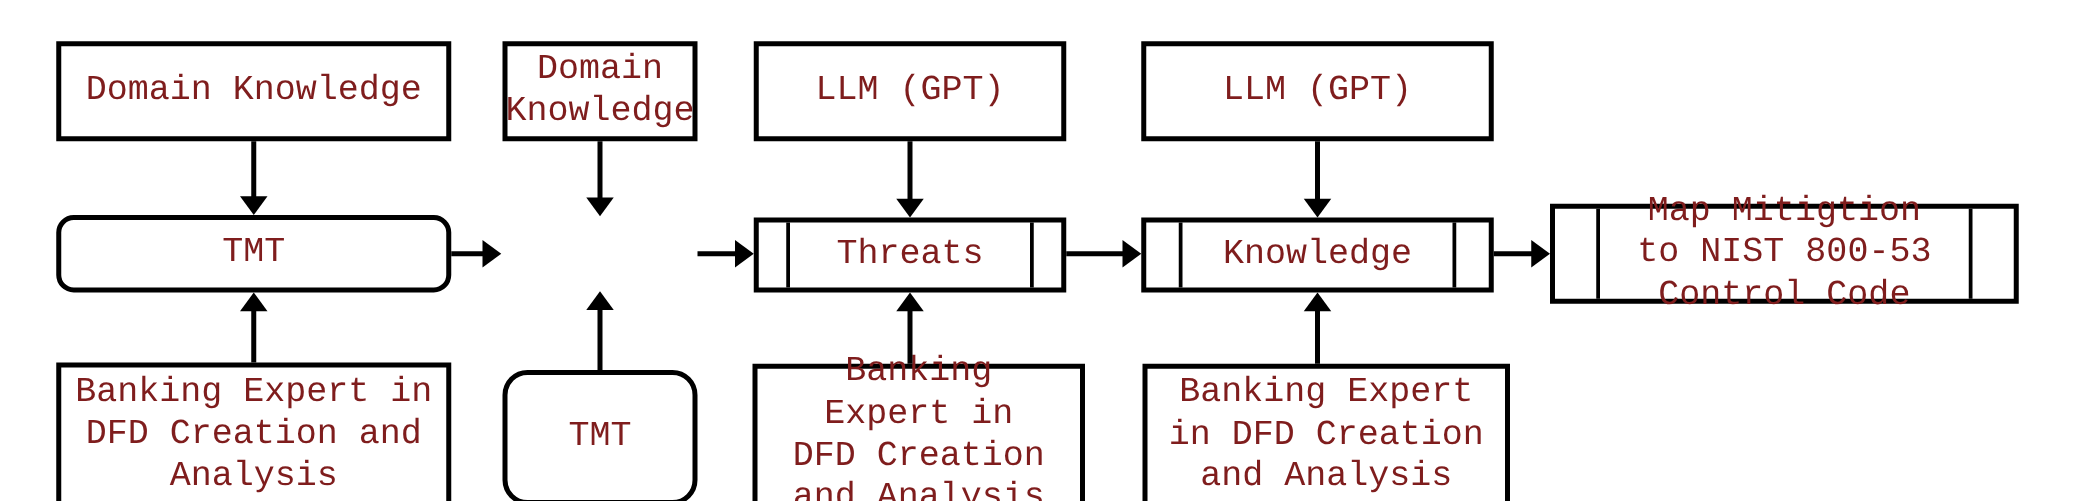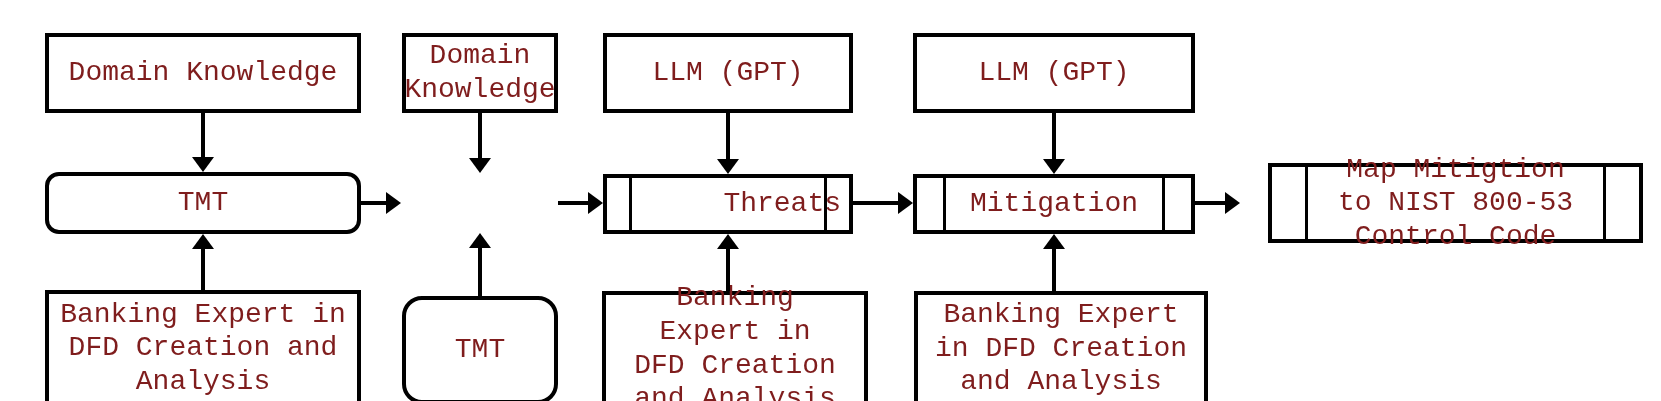--- a/index.html
+++ b/index.html
@@ -105,21 +105,21 @@
   <div class="vline" style="left:478px; top:93px; height:46px;"></div>
   <div class="tri tri-down" style="left:469px; top:138px;"></div>
 
   <div class="tri tri-up" style="left:469px; top:213px;"></div>
   <div class="vline" style="left:478px; top:227px; height:49px;"></div>
 
   <div class="box" style="left:603px; top:13px; width:250px; height:80px;">
     <span class="lbl">LLM (GPT)</span>
   </div>
 
-  <div class="box" style="left:603px; top:154px; width:250px; height:60px;justify-content:flex-end;">
+  <div class="box" style="left:603px; top:154px; width:250px; height:60px;">
     <span class="ppbar" style="left:22px;"></span>
     <span class="ppbar" style="right:22px;"></span>
     <span class="lbl">Threats</span>
   </div>
 
   <div class="box" style="left:602px; top:271px; width:266px; height:115px; padding:0 20px;">
     <span class="lbl">Banking Expert in DFD Creation and Analysis</span>
   </div>
 
   <div class="vline" style="left:726px; top:93px; height:47px;"></div>
@@ -128,34 +128,34 @@
   <div class="tri tri-up" style="left:717px; top:214px;"></div>
   <div class="vline" style="left:726px; top:228px; height:43px;"></div>
 
   <div class="box" style="left:913px; top:13px; width:282px; height:80px;">
     <span class="lbl">LLM (GPT)</span>
   </div>
 
   <div class="box" style="left:913px; top:154px; width:282px; height:60px;">
     <span class="ppbar" style="left:26px;"></span>
     <span class="ppbar" style="right:26px;"></span>
-    <span class="lbl">Mitigation</span>
+    <span class="lbl">Knowledge</span>
   </div>
 
   <div class="box" style="left:914px; top:271px; width:294px; height:115px; padding:0 6px;">
     <span class="lbl">Banking Expert in DFD Creation and Analysis</span>
   </div>
 
   <div class="vline" style="left:1052px; top:93px; height:47px;"></div>
   <div class="tri tri-down" style="left:1043px; top:139px;"></div>
 
   <div class="tri tri-up" style="left:1043px; top:214px;"></div>
   <div class="vline" style="left:1052px; top:228px; height:43px;"></div>
 
-  <div class="box" style="left:1268px; top:143px; width:375px; height:80px; padding:0 64px;">
+  <div class="box" style="left:1240px; top:143px; width:375px; height:80px; padding:0 64px;">
     <span class="ppbar" style="left:33px;"></span>
     <span class="ppbar" style="right:33px;"></span>
     <span class="lbl">Map Mitigtion to NIST 800-53 Control Code</span>
   </div>
 
   <div class="hline" style="left:361px; top:181px; width:28px;"></div>
   <div class="tri tri-right" style="left:386px; top:172px;"></div>
 
   <div class="hline" style="left:558px; top:181px; width:33px;"></div>
   <div class="tri tri-right" style="left:588px; top:172px;"></div>

